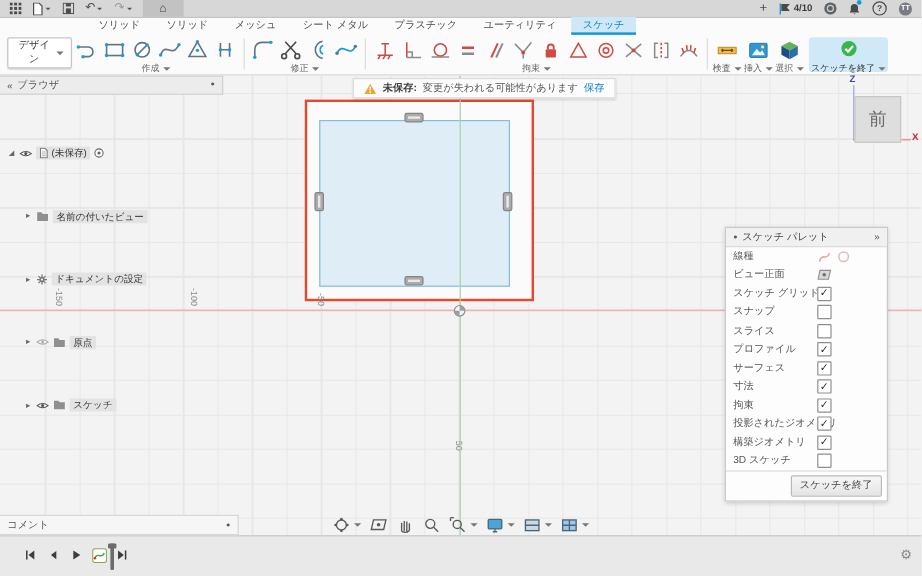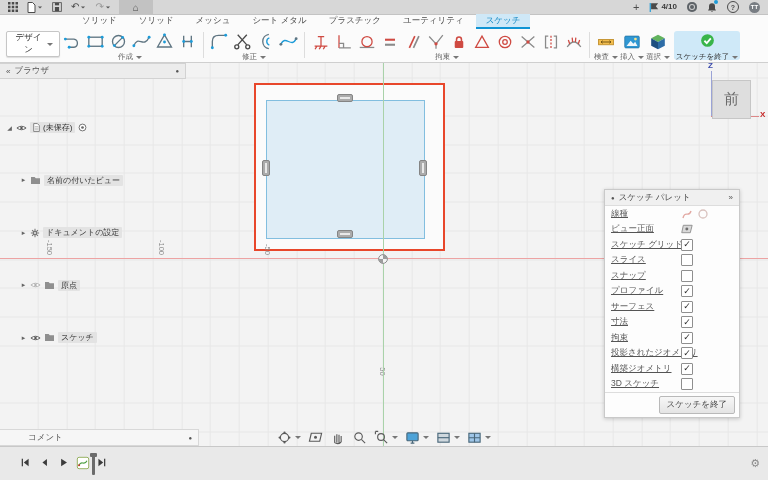--- a/index.html
+++ b/index.html
@@ -80,29 +80,29 @@
   .vx-line{position:absolute;left:11px;top:51px;width:48px;height:1px;background:#d88;}
   .vz{position:absolute;left:8px;top:-4px;color:#3949ab;font-size:8px;font-weight:bold;}
   .vx{position:absolute;left:60px;top:45px;color:#c62828;font-size:8px;font-weight:bold;}
 
   
   #palette{position:absolute;left:604px;top:126px;width:134px;background:#fdfdfd;border:1px solid #c9c9c9;box-shadow:0 1px 4px rgba(0,0,0,.2);z-index:12;}
   #pal-hd{height:15px;background:#f0f0f0;border-bottom:1px solid #ddd;display:flex;align-items:center;gap:4px;padding:0 6px;color:#444;font-size:8.5px;}
   #pal-hd .sp{flex:1}
   #pal-opt{height:16px;display:flex;align-items:center;gap:4px;padding:0 6px;font-weight:bold;color:#333;border-bottom:1px solid #eee;font-size:8.5px;}
   .prow{height:15.5px;display:flex;align-items:center;padding:0 6px;}
-  .plab{width:70px;color:#555;font-size:8.5px;white-space:nowrap;text-decoration:underline;}
+  .plab{width:70px;color:#555;font-size:8.5px;white-space:nowrap;}
   .pctl{flex:1;display:flex;align-items:center;gap:4px;}
   .cbx{width:10px;height:10px;border:1px solid #8f8f8f;background:#fff;border-radius:1px;display:flex;align-items:center;justify-content:center;font-size:9px;color:#2d2d2d;line-height:9px;}
   #pal-ft{border-top:1px solid #ddd;padding:3px 4px;display:flex;justify-content:flex-end;}
   #pal-ft button{font-family:inherit;font-size:8.5px;color:#444;background:linear-gradient(#f7f7f7,#e4e4e4);border:1px solid #b9b9b9;border-radius:2px;padding:2px 7px;}
 
   
   #commentbar{position:absolute;left:0;bottom:0;width:186px;height:15px;background:#f6f6f6;border:1px solid #d8d8d8;border-left:none;display:flex;align-items:center;padding:0 6px;color:#555;z-index:10;font-size:8.5px;}
-  #commentbar .lbl{margin-left:22px;flex:1;font-family:Liberation Mono, monospace;}
+  #commentbar .lbl{flex:1;font-family:Liberation Mono, monospace;}
   #navbar{position:absolute;left:50%;bottom:1px;transform:translateX(-50%);display:flex;align-items:center;gap:7px;z-index:10;}
   .nav-ic{display:flex;align-items:center;}
 
   
   #timeline{position:absolute;left:0;top:446px;width:768px;height:34px;background:#e9e9e9;border-top:1px solid #c8c8c8;}
   #playctl{position:absolute;left:20px;top:10px;display:flex;align-items:center;gap:8px;}
   #tl-item{position:absolute;left:76px;top:9px;display:flex;align-items:flex-start;}
   #tl-marker{width:3px;height:22px;background:#6b6b6b;border-radius:1px;margin-left:2px;margin-top:-3px;position:relative;}
   #tl-marker::before{content:"";position:absolute;left:-2px;top:0;width:7px;height:4px;background:#6b6b6b;border-radius:1px;}
   #tl-gear{position:absolute;right:8px;top:11px;color:#8a8a8a;font-size:11px;line-height:11px;}
@@ -518,20 +518,32 @@
           <span>
             <svg width="11" height="9" viewBox="0 0 12 10">
               <path d="M1 2.5 V1 H5 L6.3 2.5 H11 V9 H1 Z" fill="#8f8f8f"></path>
             </svg>
           </span>
           <span class="chip">スケッチ</span>
         </div>
       </div>
   </div>
 
+  <div id="warnbar">
+    <span>
+        <svg width="11" height="10" viewBox="0 0 12 11">
+          <path d="M6 .8 L11.4 10.2 H.6 Z" fill="#f0a23b"></path>
+          <rect x="5.3" y="3.6" width="1.4" height="3.4" fill="#fff"></rect>
+          <rect x="5.3" y="7.8" width="1.4" height="1.4" fill="#fff"></rect>
+        </svg>
+      </span>
+    <b>未保存:</b>
+    <span class="msg">変更が失われる可能性があります</span>
+    <span class="save">保存</span>
+  </div>
 
   <div id="vcube-wrap">
     <div class="vz-line"></div>
     <div class="vx-line"></div>
     <div id="vcube">前</div>
     <span class="vz">Z</span>
     <span class="vx">X</span>
   </div>
 
   <div id="palette">
@@ -568,27 +580,27 @@
             </span>
           </span>
         </div>
         <div class="prow">
           <span class="plab">スケッチ グリッド</span>
           <span class="pctl">
             <span class="cbx">✓</span>
           </span>
         </div>
         <div class="prow">
+          <span class="plab">スナップ</span>
+          <span class="pctl">
+            <span class="cbx"></span>
+          </span>
+        </div>
+        <div class="prow">
           <span class="plab">スライス</span>
-          <span class="pctl">
-            <span class="cbx"></span>
-          </span>
-        </div>
-        <div class="prow">
-          <span class="plab">スナップ</span>
           <span class="pctl">
             <span class="cbx"></span>
           </span>
         </div>
         <div class="prow">
           <span class="plab">プロファイル</span>
           <span class="pctl">
             <span class="cbx">✓</span>
           </span>
         </div>

